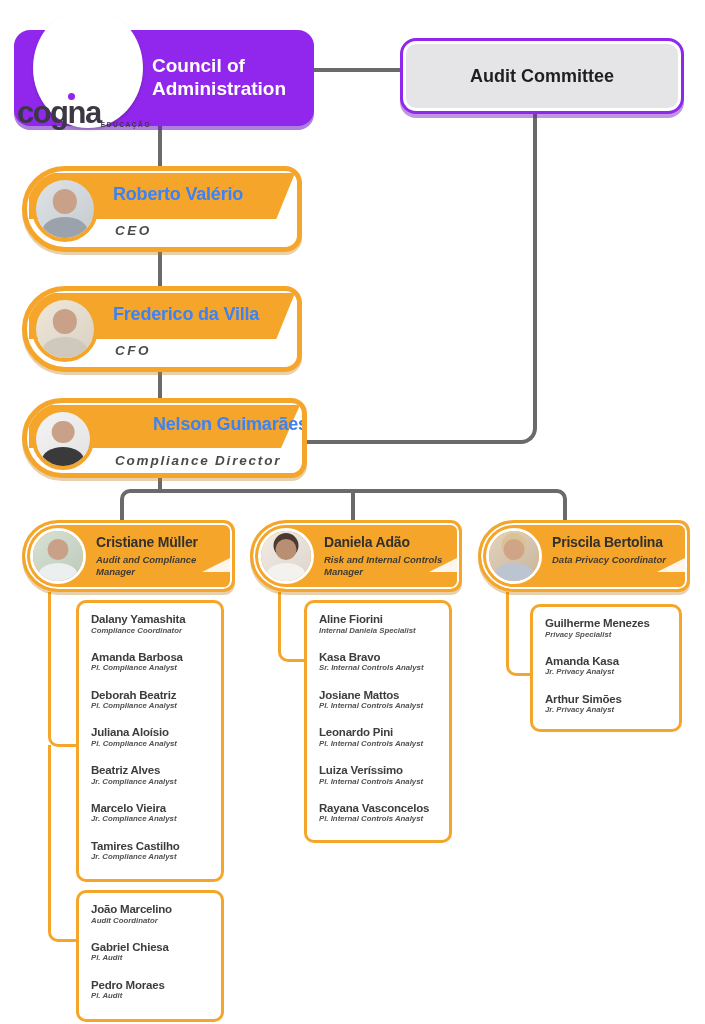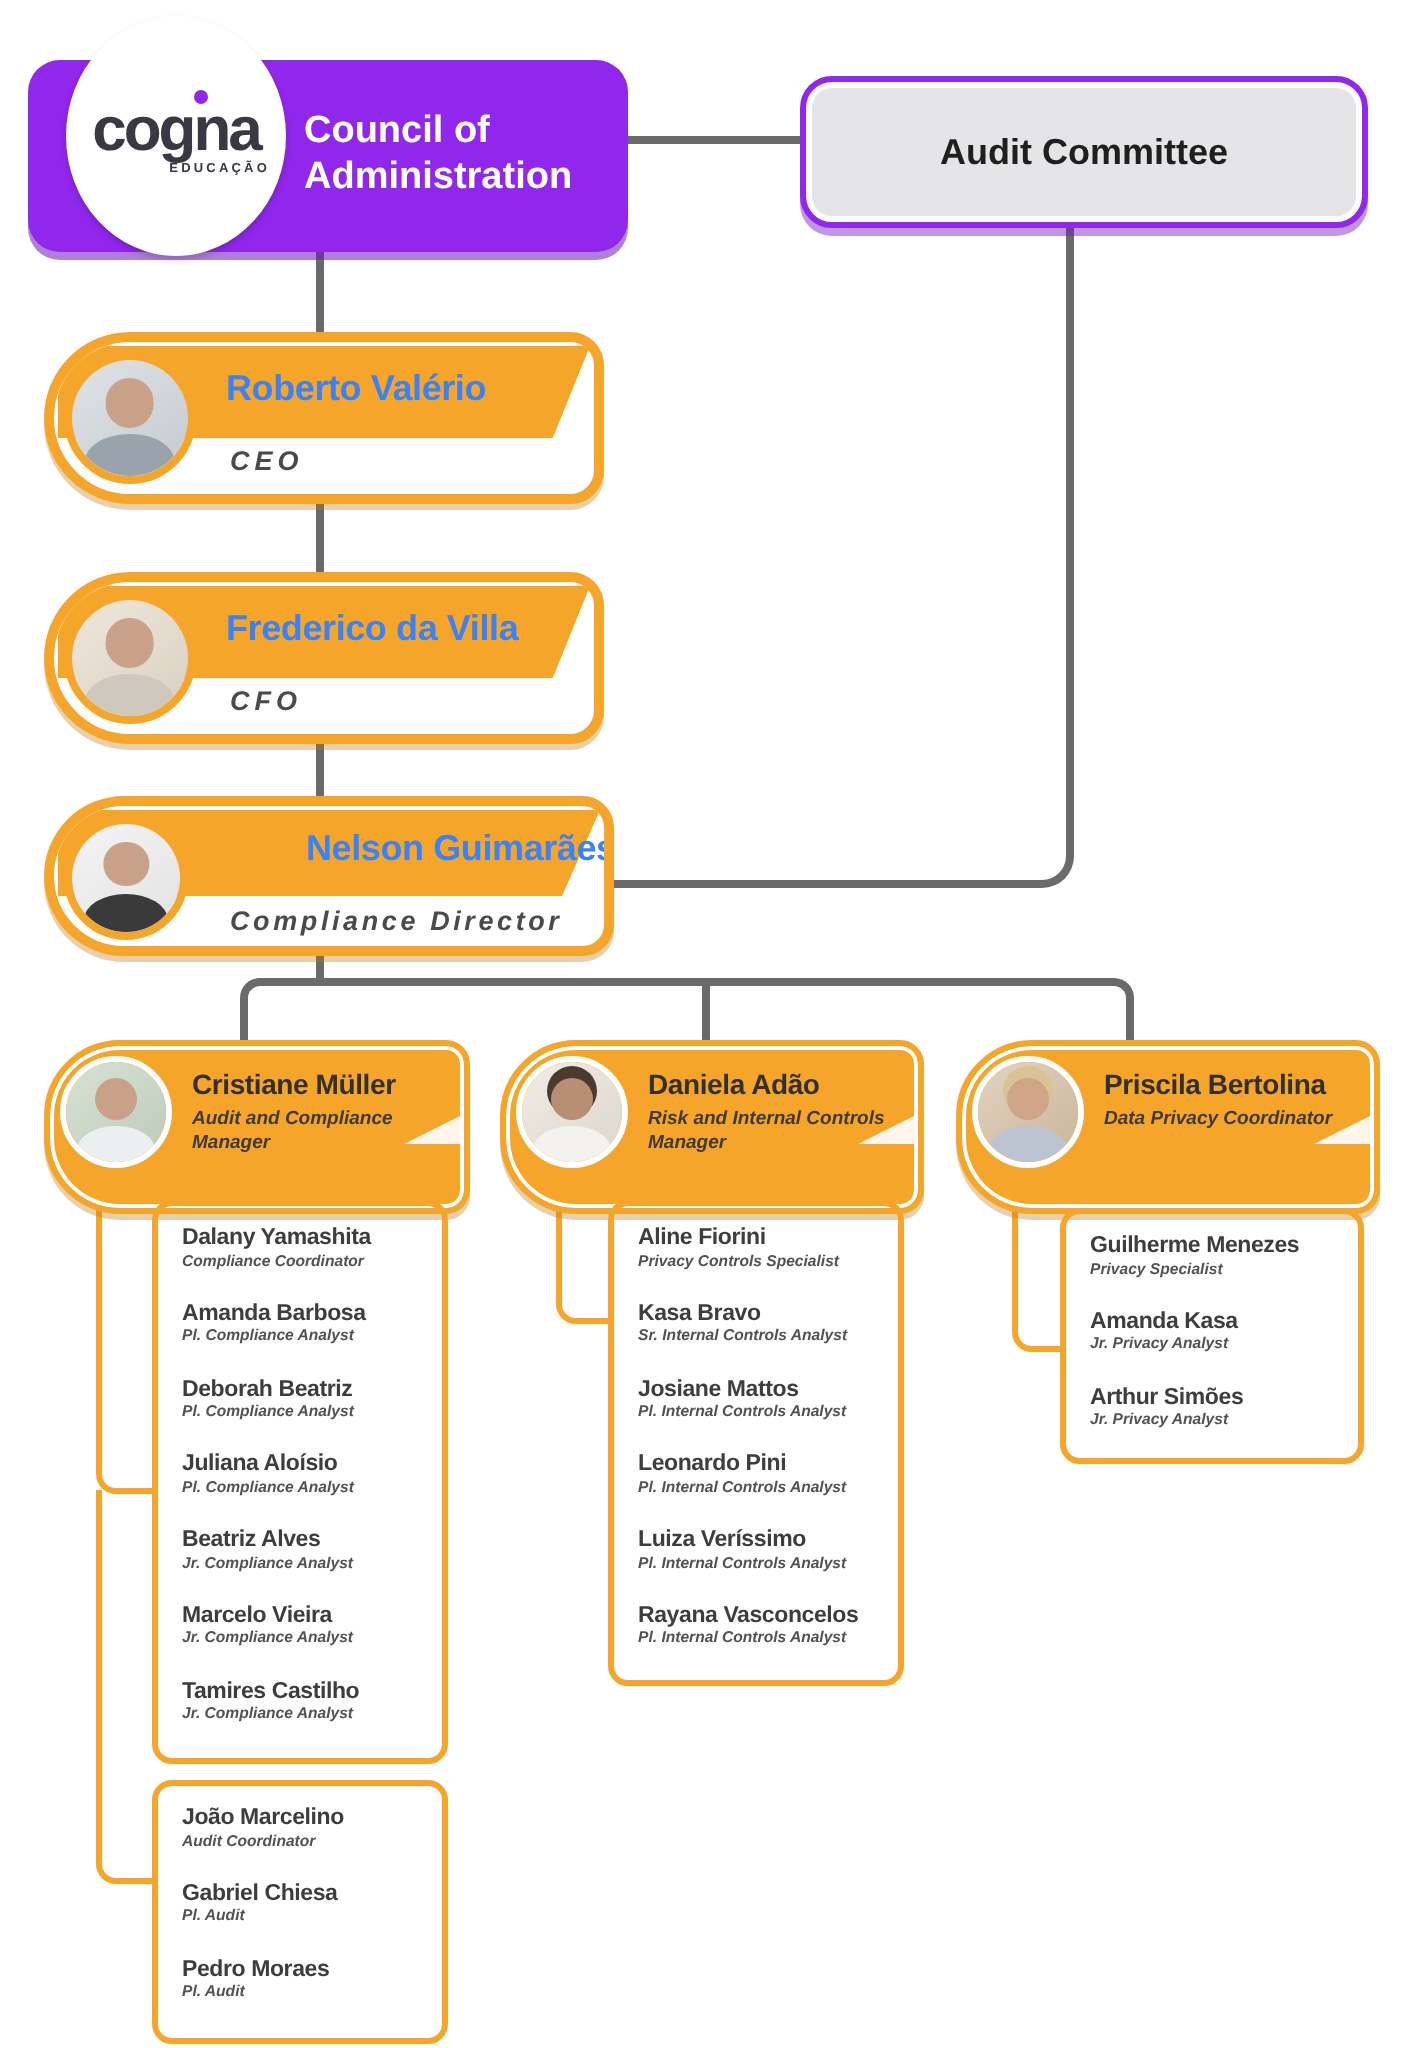--- a/index.html
+++ b/index.html
@@ -39,21 +39,21 @@
   .oconn.c3{left:506px;top:592px;width:24px;height:84px;
     border-left:3px solid var(--orange);border-bottom:3px solid var(--orange);border-bottom-left-radius:10px;}
 
   
   .council-box{position:absolute;left:14px;top:30px;width:300px;height:96px;
     background:var(--purple);border-radius:16px;box-shadow:0 4px 0 rgba(110,23,190,.55);}
   .council-title{position:absolute;left:138px;top:0;width:160px;height:96px;
     display:flex;flex-direction:column;justify-content:center;
     color:#fff;font-weight:bold;font-size:19px;line-height:1.2;}
   .logo-circle{position:absolute;left:33px;top:8px;width:110px;height:120px;background:#fff;
-    border-radius:50%;display:flex;flex-direction:column;align-items:center;justify-content:center;
+    border-radius:50%;display:flex;align-items:flex-end;justify-content:center;
     box-shadow:0 2px 3px rgba(0,0,0,.18);}
   .logo-word{position:relative;font-weight:bold;font-size:31px;letter-spacing:-1.5px;color:#3b3743;line-height:1;}
   .logo-dot{position:absolute;top:-4px;left:61%;width:7px;height:7px;border-radius:50%;background:var(--purple);}
   .logo-sub{font-size:6.5px;font-weight:bold;letter-spacing:1.6px;color:#3b3743;align-self:flex-end;margin:1px 8px 0 0;}
 
   .audit-box{position:absolute;left:400px;top:38px;width:284px;height:76px;
     background:var(--audit-fill);border:3px solid var(--purple);border-radius:16px;
     box-shadow:inset 0 0 0 3px #fff, 0 4px 0 rgba(110,23,190,.45);
     display:flex;align-items:center;justify-content:center;
     font-size:18px;font-weight:bold;color:#1f1f1f;}
@@ -71,21 +71,21 @@
     font-size:18px;font-weight:bold;color:#3b82f6;letter-spacing:-.2px;white-space:nowrap;}
   .exec-title{position:absolute;left:88px;top:52px;z-index:2;
     font-size:13.5px;font-weight:bold;font-style:italic;letter-spacing:2.5px;color:var(--ink-soft);white-space:nowrap;}
   #card-nelson{height:80px;}
   #card-nelson .exec-banner{height:43px;}
   #card-nelson .exec-name{top:11px;margin-left:40px;}
   #card-nelson .exec-title{top:50px;letter-spacing:1.8px;}
   #card-nelson .exec-photo{width:62px;height:62px;}
 
   
-  .mgr-card{position:absolute;top:520px;width:213px;height:87px;background:var(--orange);
+  .mgr-card{position:absolute;top:520px;width:213px;height:72px;background:var(--orange);
     border:3px solid var(--orange);border-radius:38px 12px 12px 38px;
     box-shadow:inset 0 0 0 2px #fff, 0 3px 0 rgba(190,120,20,.35);}
   .mgr-wedge{position:absolute;right:2px;top:35px;width:28px;height:14px;background:#fff;
     clip-path:polygon(100% 0,100% 100%,0 100%);opacity:.9;}
   .mgr-photo{position:absolute;left:5px;top:5px;width:56px;height:56px;border-radius:50%;
     border:3px solid #fff;overflow:hidden;z-index:2;}
   .mgr-name{position:absolute;left:71px;top:11px;font-size:14px;font-weight:bold;color:#33302c;
     letter-spacing:-.2px;white-space:nowrap;}
   .mgr-title{position:absolute;left:71px;top:31px;width:132px;
     font-size:9.5px;font-weight:bold;font-style:italic;color:#3f3a33;line-height:1.3;}
@@ -274,21 +274,21 @@
       <div class="member">
         <div class="member-name">Pedro Moraes</div>
         <div class="member-title">Pl. Audit</div>
       </div>
     </div>
 
   <div class="team-box" id="box-controls">
 
       <div class="member">
         <div class="member-name">Aline Fiorini</div>
-        <div class="member-title">Privacy Controls Specialist</div>
+        <div class="member-title">Internal Daniela Specialist</div>
       </div>
 
       <div class="member">
         <div class="member-name">Kasa Bravo</div>
         <div class="member-title">Sr. Internal Controls Analyst</div>
       </div>
 
       <div class="member">
         <div class="member-name">Josiane Mattos</div>
         <div class="member-title">Pl. Internal Controls Analyst</div>

